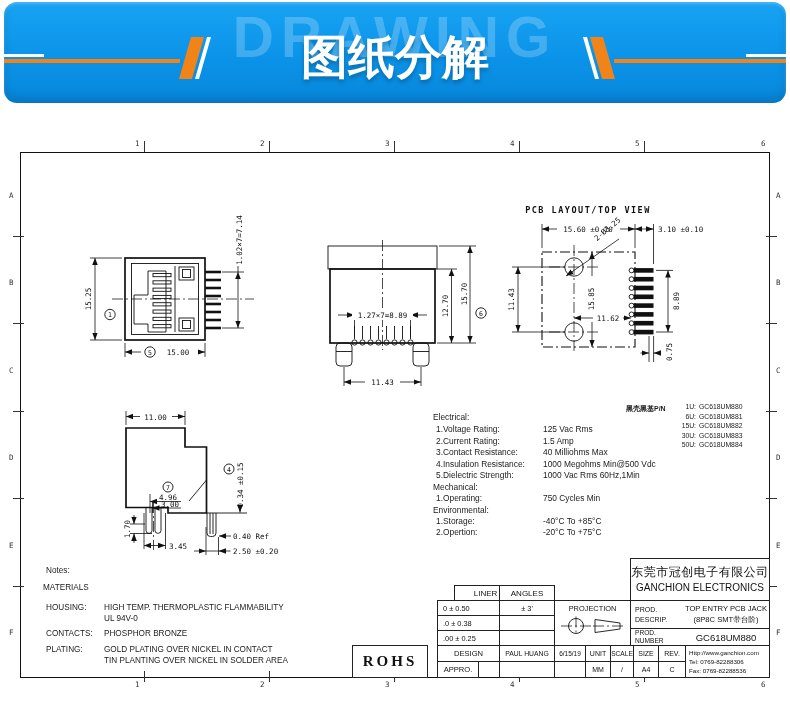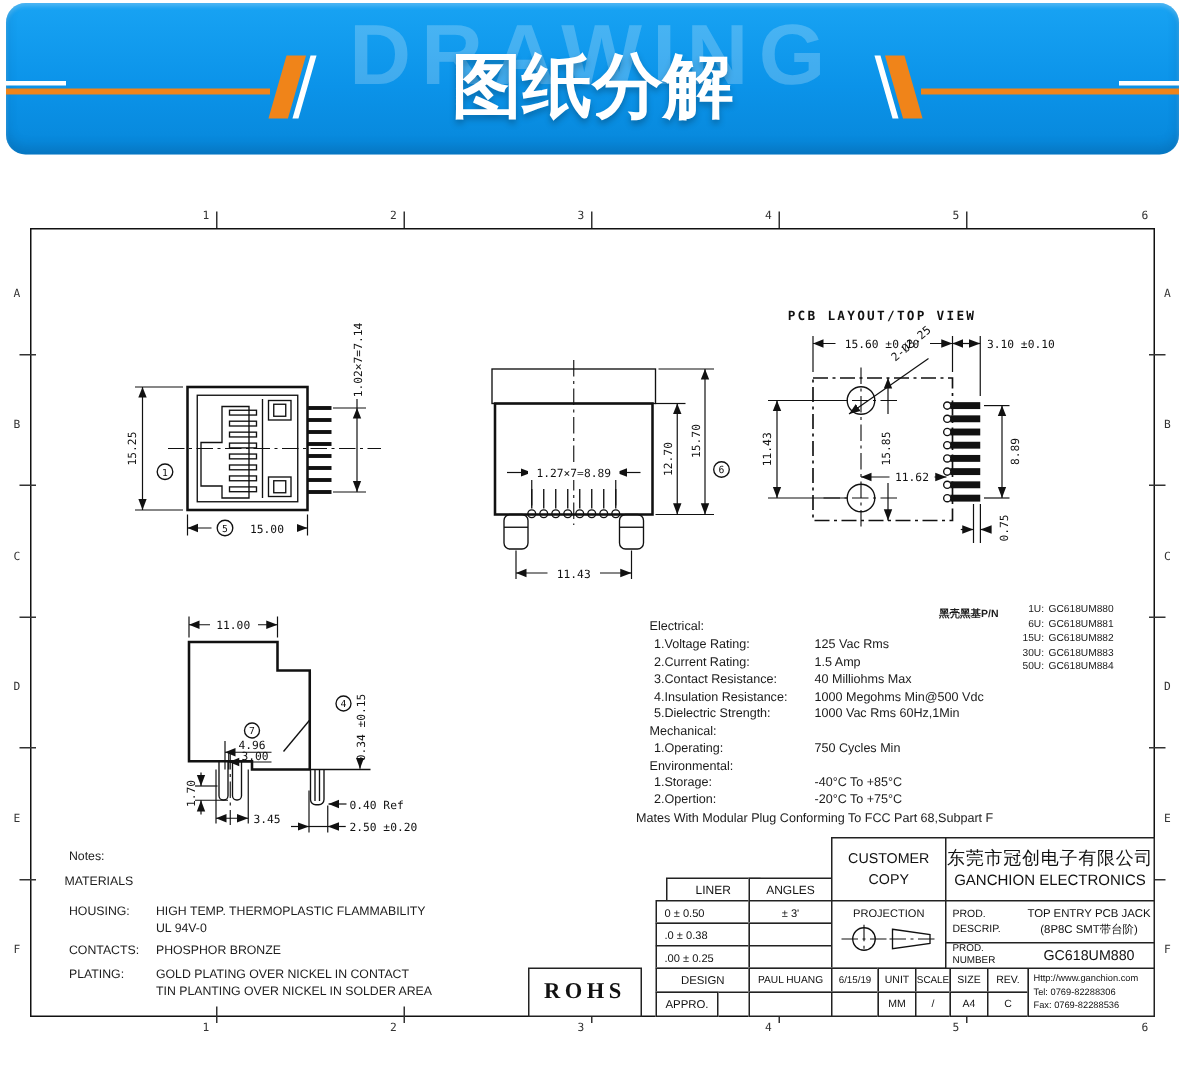--- a/index.html
+++ b/index.html
@@ -379,50 +379,45 @@
   <div class="spec" style="left:436px;top:470px">5.Dielectric Strength:</div>
   <div class="spec" style="left:543px;top:470px">1000 Vac Rms 60Hz,1Min</div>
   <div class="spec" style="left:433px;top:482px">Mechanical:</div>
   <div class="spec" style="left:436px;top:493px">1.Operating:</div>
   <div class="spec" style="left:543px;top:493px">750 Cycles Min</div>
   <div class="spec" style="left:433px;top:505px">Environmental:</div>
   <div class="spec" style="left:436px;top:516px">1.Storage:</div>
   <div class="spec" style="left:543px;top:516px">-40°C To +85°C</div>
   <div class="spec" style="left:436px;top:527px">2.Opertion:</div>
   <div class="spec" style="left:543px;top:527px">-20°C To +75°C</div>
-  <div class="spec" style="left:424px;top:540px">Mates With Modular Plug Conforming To FCC Part 68,Subpart F</div>
 
   <div class="note" style="left:46px;top:566px">Notes:</div>
   <div class="note" style="left:43px;top:583px">MATERIALS</div>
   <div class="note" style="left:46px;top:603px">HOUSING:</div>
   <div class="note" style="left:104px;top:603px">HIGH TEMP. THERMOPLASTIC FLAMMABILITY</div>
   <div class="note" style="left:104px;top:614px">UL 94V-0</div>
   <div class="note" style="left:46px;top:629px">CONTACTS:</div>
   <div class="note" style="left:104px;top:629px">PHOSPHOR BRONZE</div>
   <div class="note" style="left:46px;top:645px">PLATING:</div>
   <div class="note" style="left:104px;top:645px">GOLD PLATING OVER NICKEL IN CONTACT</div>
   <div class="note" style="left:104px;top:656px">TIN PLANTING OVER NICKEL IN SOLDER AREA</div>
 
-  <div class="tbc" style="left:444px;top:585px;width:63px;height:16px;font-size:8px">LINER</div>
+  <div class="tbc" style="left:454px;top:585px;width:63px;height:16px;font-size:8px">LINER</div>
   <div class="tbc" style="left:499px;top:585px;width:56px;height:16px;font-size:8px">ANGLES</div>
   <div class="tbc" style="left:437px;top:600px;width:63px;height:16px;font-size:7.4px;justify-content:flex-start;padding-left:5px">0  ±  0.50</div>
   <div class="tbc" style="left:499px;top:600px;width:56px;height:16px;font-size:7.4px">±  3'</div>
   <div class="tbc" style="left:437px;top:615px;width:63px;height:16px;font-size:7.4px;justify-content:flex-start;padding-left:5px">.0  ±  0.38</div>
   <div class="tbc" style="left:499px;top:615px;width:56px;height:16px"></div>
   <div class="tbc" style="left:437px;top:630px;width:63px;height:16px;font-size:7.4px;justify-content:flex-start;padding-left:5px">.00  ±  0.25</div>
   <div class="tbc" style="left:499px;top:630px;width:56px;height:16px"></div>
   <div class="tbc" style="left:437px;top:645px;width:63px;height:17px;font-size:7.6px">DESIGN</div>
   <div class="tbc" style="left:499px;top:645px;width:56px;height:17px;font-size:6.8px">PAUL HUANG</div>
   <div class="tbc" style="left:437px;top:661px;width:42px;height:17px;font-size:7.6px">APPRO.</div>
   <div class="tbc" style="left:499px;top:661px;width:56px;height:17px"></div>
 
-  <div class="tbc col" style="left:554px;top:558px;width:77px;height:43px;font-size:9.5px;line-height:1.45">
-    <span>CUSTOMER</span>
-    <span>COPY</span>
-  </div>
   <div class="tbc col" style="left:554px;top:600px;width:77px;height:46px;justify-content:flex-start;padding-top:3px">
     <span style="font-size:7.4px">PROJECTION</span>
     <svg style="position:static;width:68px;height:26px" viewBox="0 0 68 26">
       <line x1="2" y1="13" x2="33" y2="13" class="cl"></line>
       <circle cx="17" cy="13" r="7.5" class="tl"></circle>
       <line x1="17" y1="3.5" x2="17" y2="22.5" class="cl"></line>
       <path d="M36,6.5 L61,10 L61,16 L36,19.5 Z" class="tl"></path>
       <line x1="34" y1="13" x2="66" y2="13" class="cl"></line>
     </svg>
   </div>

